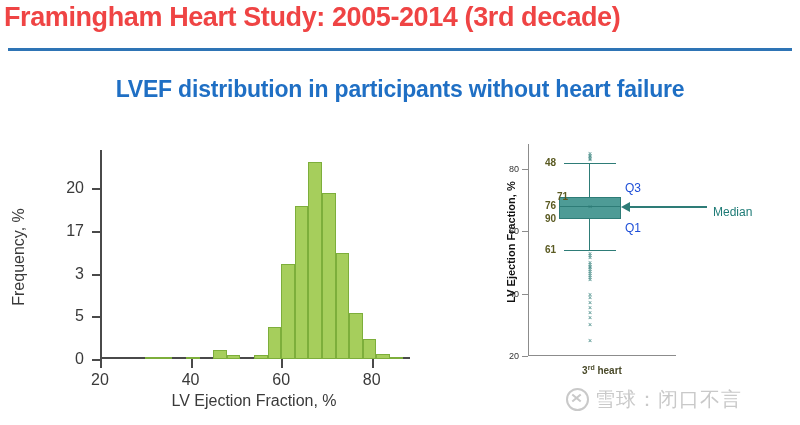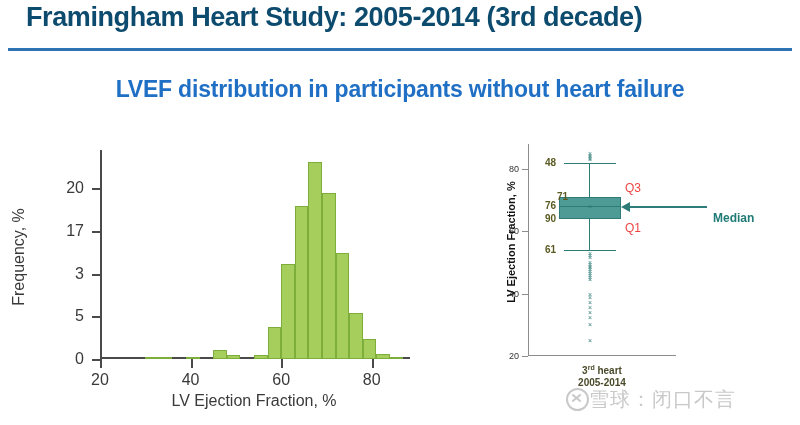--- a/index.html
+++ b/index.html
@@ -6,22 +6,22 @@
   body{
     width:800px;height:425px;
     background:#ffffff;
     font-family:"Liberation Sans", sans-serif;
     overflow:hidden;
     position:relative;
   }
 
   
   #slide-title{
-    position:absolute;left:26px;top:2px;
-    font-size:27px;font-weight:bold;color:#0c4a6e;
+    position:absolute;left:4px;top:2px;
+    font-size:27px;font-weight:bold;color:#ef4444;
     letter-spacing:-0.4px;white-space:nowrap;
     font-family:"Liberation Sans", sans-serif;
   }
   #title-rule{
     position:absolute;left:8px;top:48px;width:784px;height:3px;
     background:#2E74B5;
   }
   #slide-subtitle{
     position:absolute;left:0;top:76px;width:800px;text-align:center;
     font-size:23px;font-weight:bold;color:#1F6FC4;
@@ -101,34 +101,34 @@
     border:1px solid #2E7C77;
     box-sizing:border-box;
   }
   .bp-line{position:absolute;background:#2E7C77;}
   .bp-valuelabel{
     position:absolute;text-align:right;width:30px;
     font-size:10px;font-weight:bold;color:#5A5A22;
     transform:translateY(-6px);
   }
   .bp-qlabel{
-    position:absolute;font-size:12px;color:#ef4444;font-weight:normal;
+    position:absolute;font-size:12px;color:#1d4ed8;font-weight:normal;
   }
   .bp-outlier{
     position:absolute;font-size:7px;color:#2E7C77;line-height:5px;
     transform:translate(-50%,-50%);
   }
   #median-label{
     position:absolute;font-size:12px;color:#1E7B76;white-space:nowrap;
   }
 
   
   #watermark{
     position:absolute;left:566px;top:386px;
-    display:flex;align-items:center;
+    display:flex;align-items:center;gap:6px;
     color:#c9c9c9;font-size:20px;font-family:"DejaVu Sans", sans-serif;
     letter-spacing:1px;
   }
   #watermark-logo{
     width:19px;height:19px;border-radius:50%;
     border:2px solid #c9c9c9;position:relative;flex:0 0 auto;
   }
   #watermark-logo:before,#watermark-logo:after{
     content:"";position:absolute;left:3px;top:7px;width:11px;height:2px;
     background:#c9c9c9;
@@ -239,23 +239,22 @@
       <div class="bp-outlier" style="left: 104px; top: 156.765px;">×</div>
       <div class="bp-outlier" style="left: 104px; top: 161.753px;">×</div>
       <div class="bp-outlier" style="left: 104px; top: 166.741px;">×</div>
       <div class="bp-outlier" style="left: 104px; top: 171.729px;">×</div>
       <div class="bp-outlier" style="left: 104px; top: 177.341px;">×</div>
       <div class="bp-outlier" style="left: 104px; top: 184.2px;">×</div>
       <div class="bp-outlier" style="left: 104px; top: 200.412px;">×</div>
     </div>
   <div id="bp-xlabel">
     <div><span>3</span><sup>rd</sup> <span>heart</span></div>
-    <div>2005-2014</div>
   </div>
 <div class="bp-line" style="left: 143px; top: 66.3529px; width: 78px; height: 2px;"></div>
     <div style="position: absolute; width: 0px; height: 0px; border-top: 5px solid transparent; border-bottom: 5px solid transparent; border-right: 9px solid rgb(46, 124, 119); left: 135px; top: 62.3529px;"></div>
-    <div id="median-label" style="left: 227px; top: 71px; font-weight: bold;">Median</div>
+    <div id="median-label" style="left: 227px; top: 65px;">Median</div>
   </div>
 
 <div id="watermark">
   <span id="watermark-logo"></span>
   <span>雪球：闭口不言</span>
 </div>
 
 </body></html>

